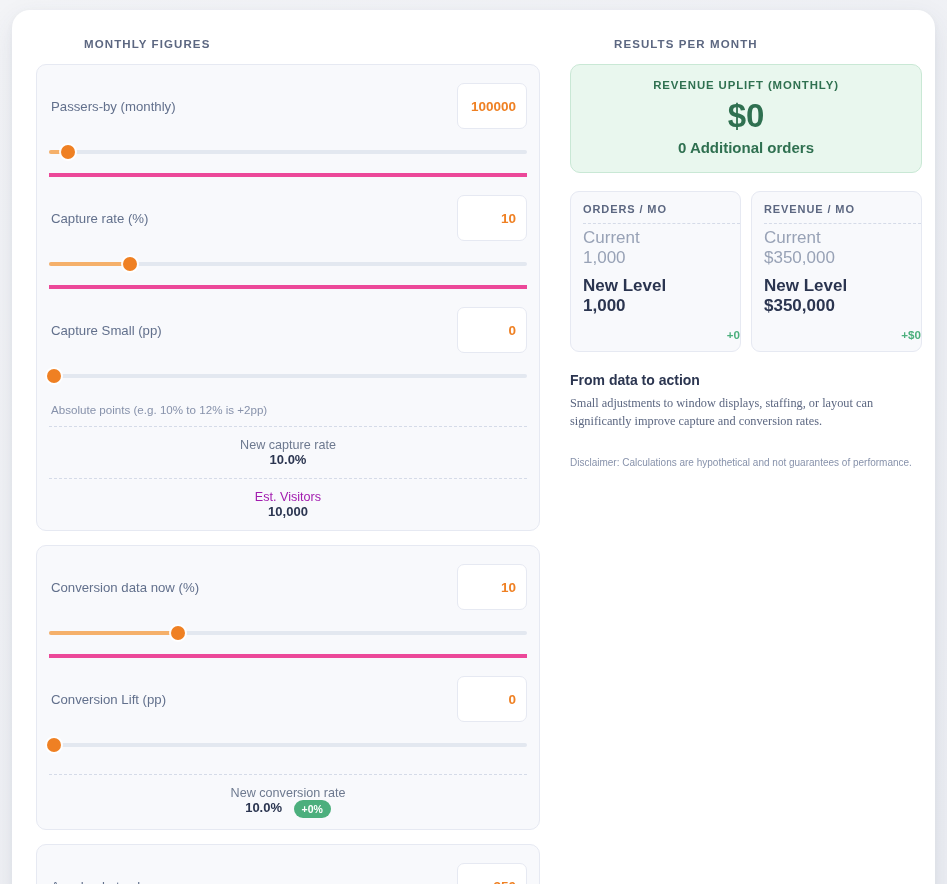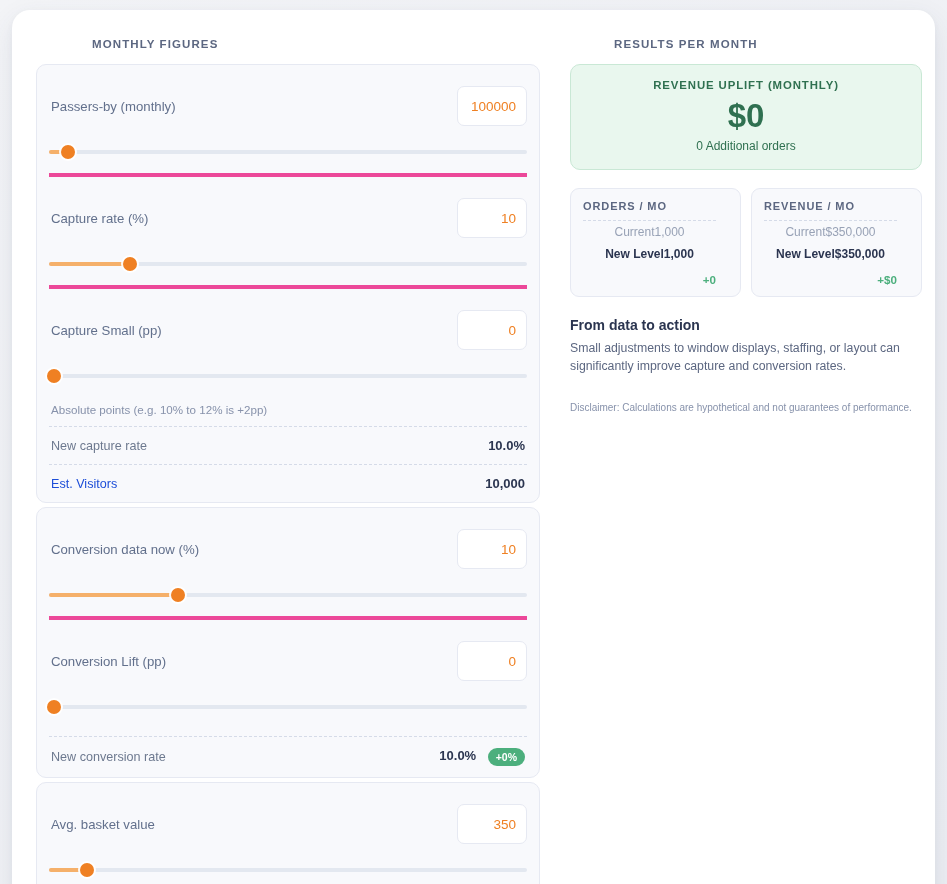--- a/index.html
+++ b/index.html
@@ -27,30 +27,30 @@
 
   .col-left  { width: 504px; flex: 0 0 504px; }
   .col-right { width: 352px; flex: 0 0 352px; }
 
   .section-title {
     font-size: 11.5px;
     letter-spacing: 1.1px;
     font-weight: 700;
     color: #5c6781;
     text-transform: uppercase;
-    margin: 10px 0 14px 12px;
+    margin: 10px 0 14px 4px;
     padding-left: 44px;
   }
 
   
   .panel {
     background: #f8f9fc;
     border: 1px solid #e6e9f2;
     border-radius: 10px;
-    margin-bottom: 4px;
+    margin-bottom: 14px;
     padding: 0 12px;
   }
 
   .field {
     padding: 14px 0 0 0;
     position: relative;
   }
   .field + .field { border-top: 4px solid #ec4899; }
 
   .field-head {
@@ -60,27 +60,27 @@
     min-height: 54px;
   }
   .field-label {
     font-size: 13.2px;
     color: #62708c;
     font-weight: 400;
     padding-left: 2px;
   }
   .num-input {
     width: 70px;
-    height: 40px;
+    height: 46px;
     background: #ffffff;
     border: 1px solid #e6e9f2;
     border-radius: 7px;
     color: #ef8023;
     font-size: 13.5px;
-    font-weight: 400;
+    font-weight: 700;
     font-family: "Liberation Sans", sans-serif;
     text-align: right;
     padding: 0 10px;
     outline: none;
   }
 
   
   .slider {
     position: relative;
     height: 30px;
@@ -117,23 +117,24 @@
     color: #8792ab;
     padding: 6px 2px 10px 2px;
   }
   .dashed { border-top: 1px dashed #d5dbe8; }
   .sum-row {
     display: flex;
     align-items: center;
     justify-content: space-between;
     padding: 11px 2px;
     font-size: 12.6px;
+    flex-direction: column;
   }
   .sum-row .k { color: #6d798f; }
-  .sum-row .k.muted { color: #1d4ed8; }
+  .sum-row .k.muted { color: #a21caf; }
   .sum-row .v { color: #2b3550; font-weight: 700; font-size: 13px; }
   .badge {
     display: inline-block;
     background: #4caf7d;
     color: #ffffff;
     font-size: 10.5px;
     font-weight: 700;
     border-radius: 10px;
     padding: 3px 8px;
     margin-left: 8px;
@@ -157,47 +158,48 @@
     text-transform: uppercase;
   }
   .uplift .big {
     font-size: 33px;
     font-weight: 700;
     color: #2f7050;
     line-height: 1.15;
     margin: 6px 0 4px 0;
   }
   .uplift .sub {
-    font-size: 12px;
-    font-weight: 400;
+    font-size: 15px;
+    font-weight: 700;
     color: #2f7050;
   }
 
   .metrics { display: flex; gap: 10px; margin-bottom: 20px; }
   .metric {
     flex: 1 1 0;
     background: #f8f9fc;
     border: 1px solid #e6e9f2;
     border-radius: 9px;
-    padding: 11px 24px 10px 12px;
+    padding: 11px 0 10px 12px;
   }
   .metric .cap {
     font-size: 11px;
     letter-spacing: 0.9px;
     font-weight: 700;
     color: #5c6781;
     text-transform: uppercase;
     padding-bottom: 8px;
   }
   .metric .line {
     display: flex;
-    justify-content: center;
+    justify-content: space-between;
     align-items: baseline;
     padding: 4px 0;
-    font-size: 12px;
+    font-size: 17px;
+    flex-direction: column;
   }
   .metric .line.cur .k,
   .metric .line.cur .v { color: #98a2b6; }
   .metric .line.new .k,
   .metric .line.new .v { color: #2b3550; font-weight: 700; }
   .metric .delta {
     text-align: right;
     font-size: 11.6px;
     color: #4caf7d;
     font-weight: 600;
@@ -207,20 +209,21 @@
   .prose-title {
     font-size: 14px;
     font-weight: 700;
     color: #2b3550;
     margin-bottom: 7px;
   }
   .prose-body {
     font-size: 12.3px;
     line-height: 1.45;
     color: #5c6781;
+    font-family: Liberation Serif, serif;
   }
   .disclaimer {
     font-size: 10px;
     color: #8792ab;
     margin-top: 26px;
   }
 </style>
 </head>
 <body>
 

